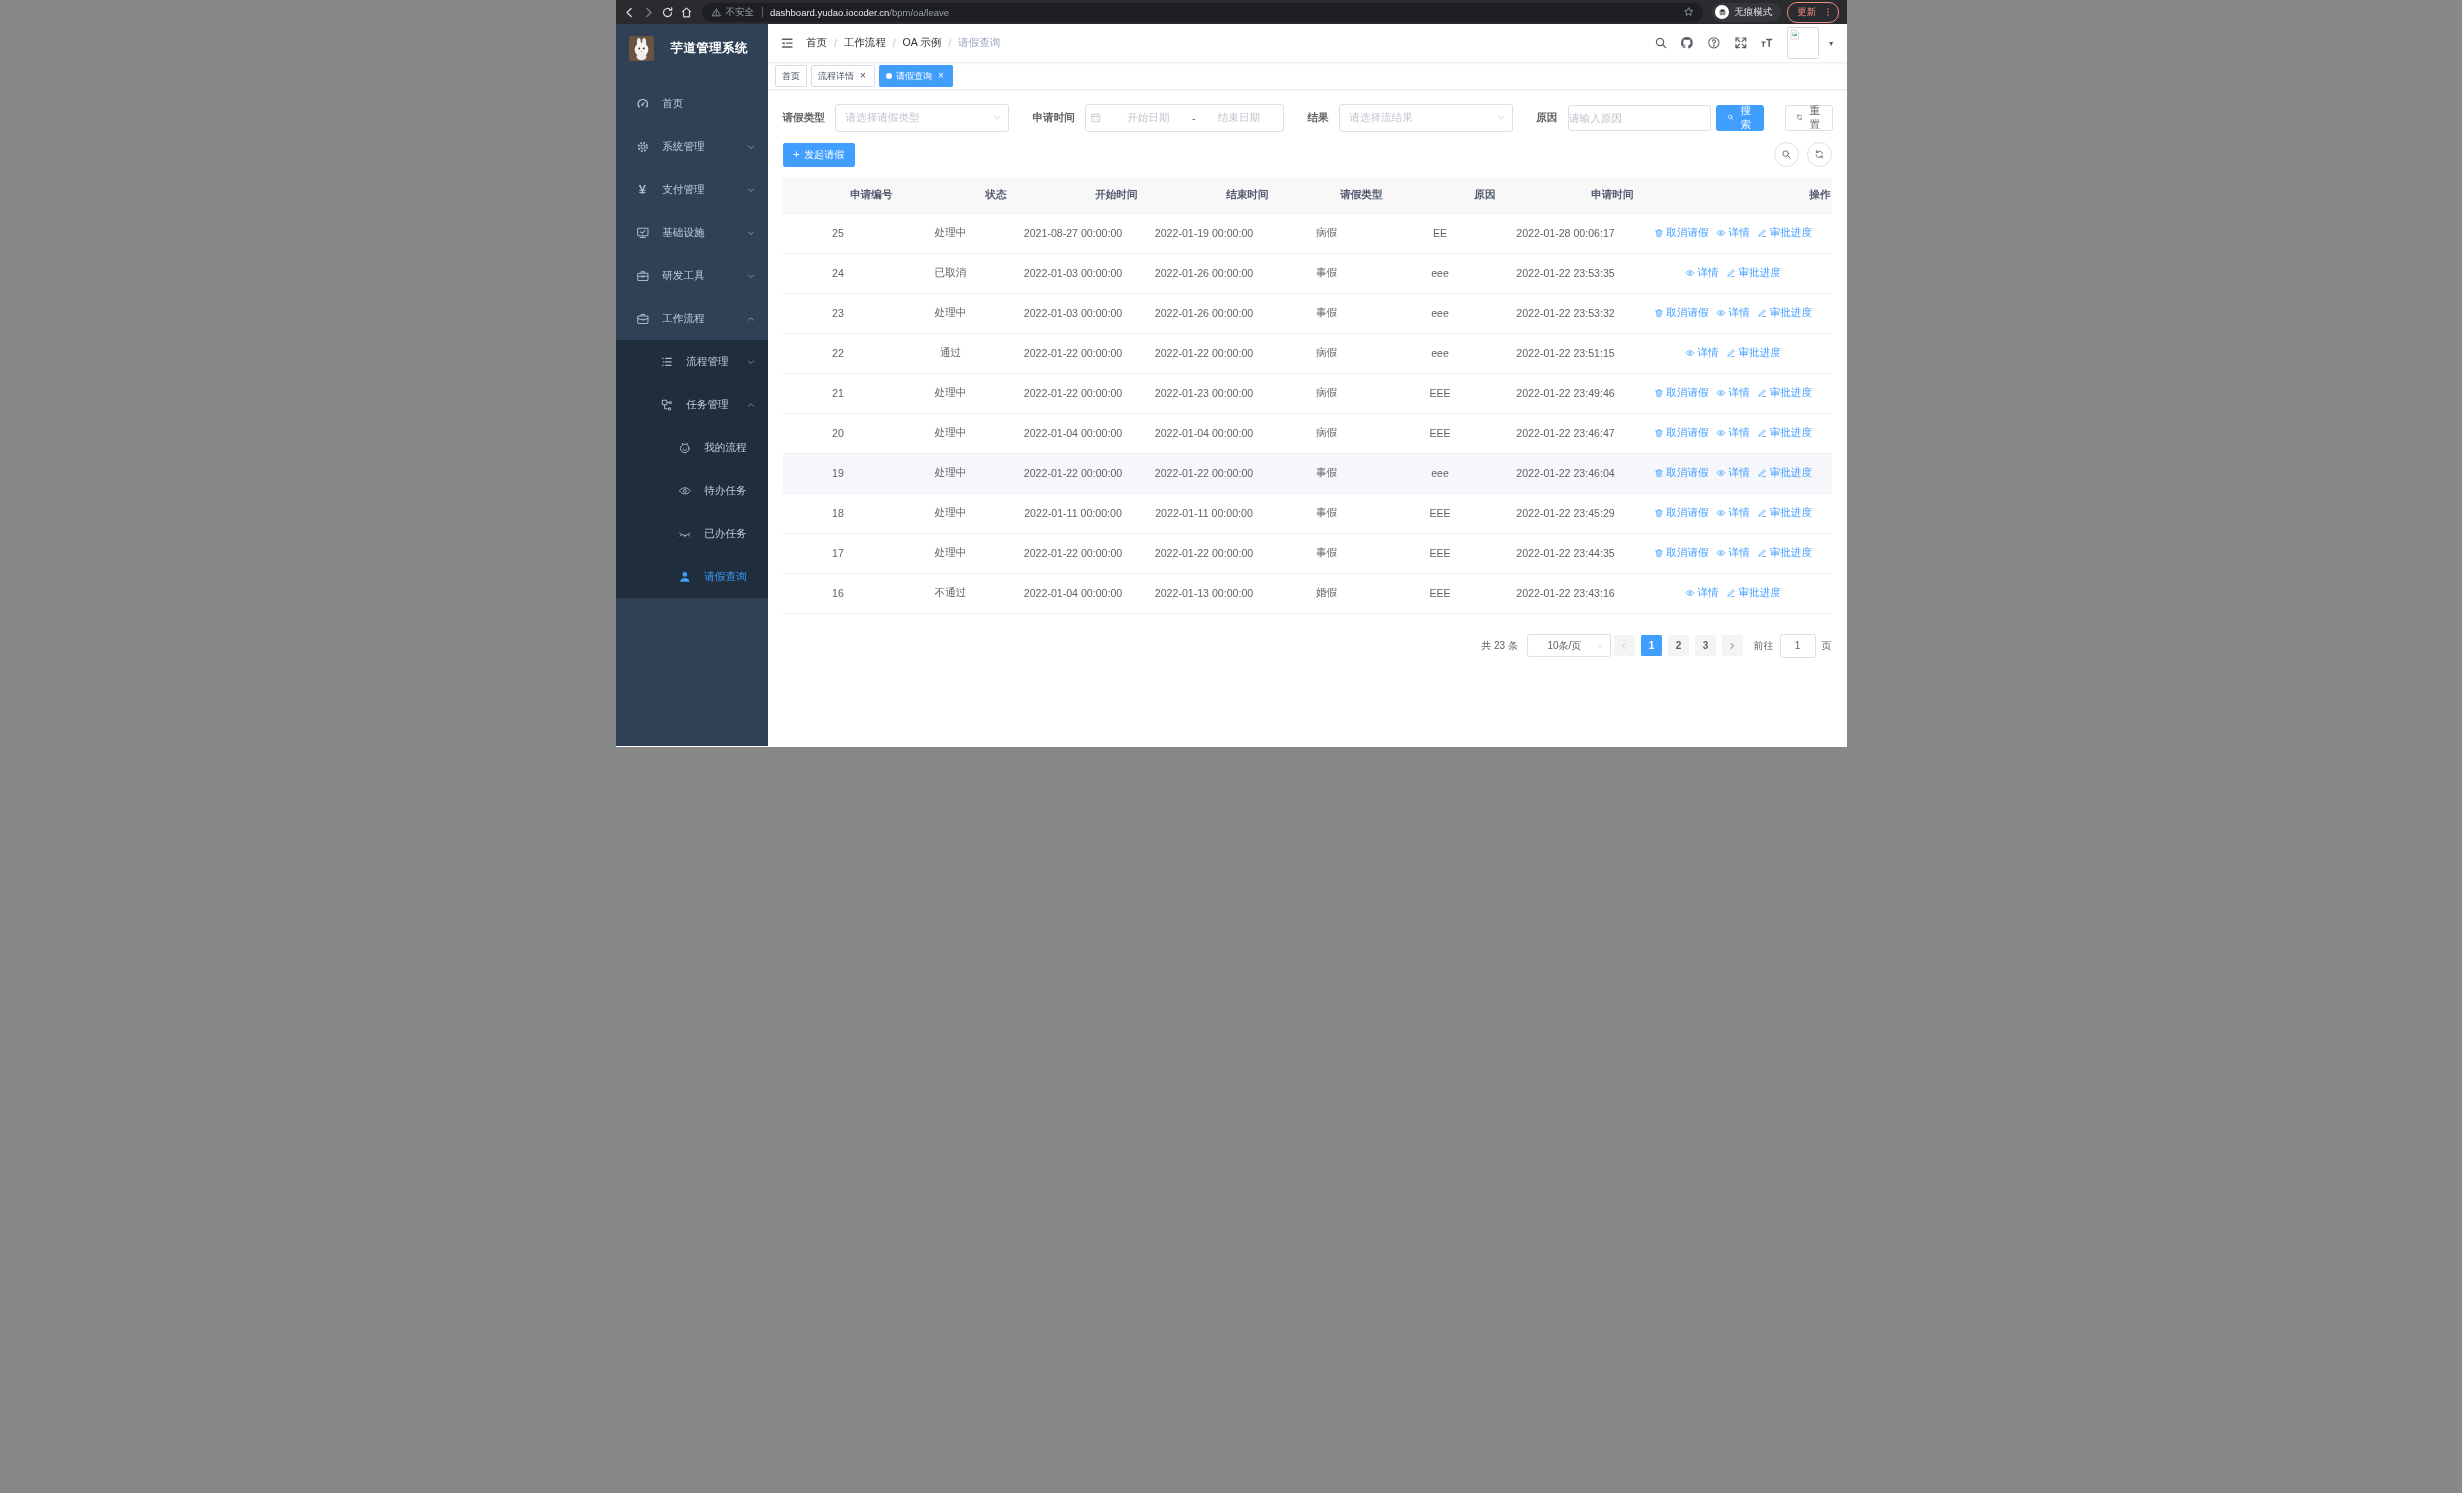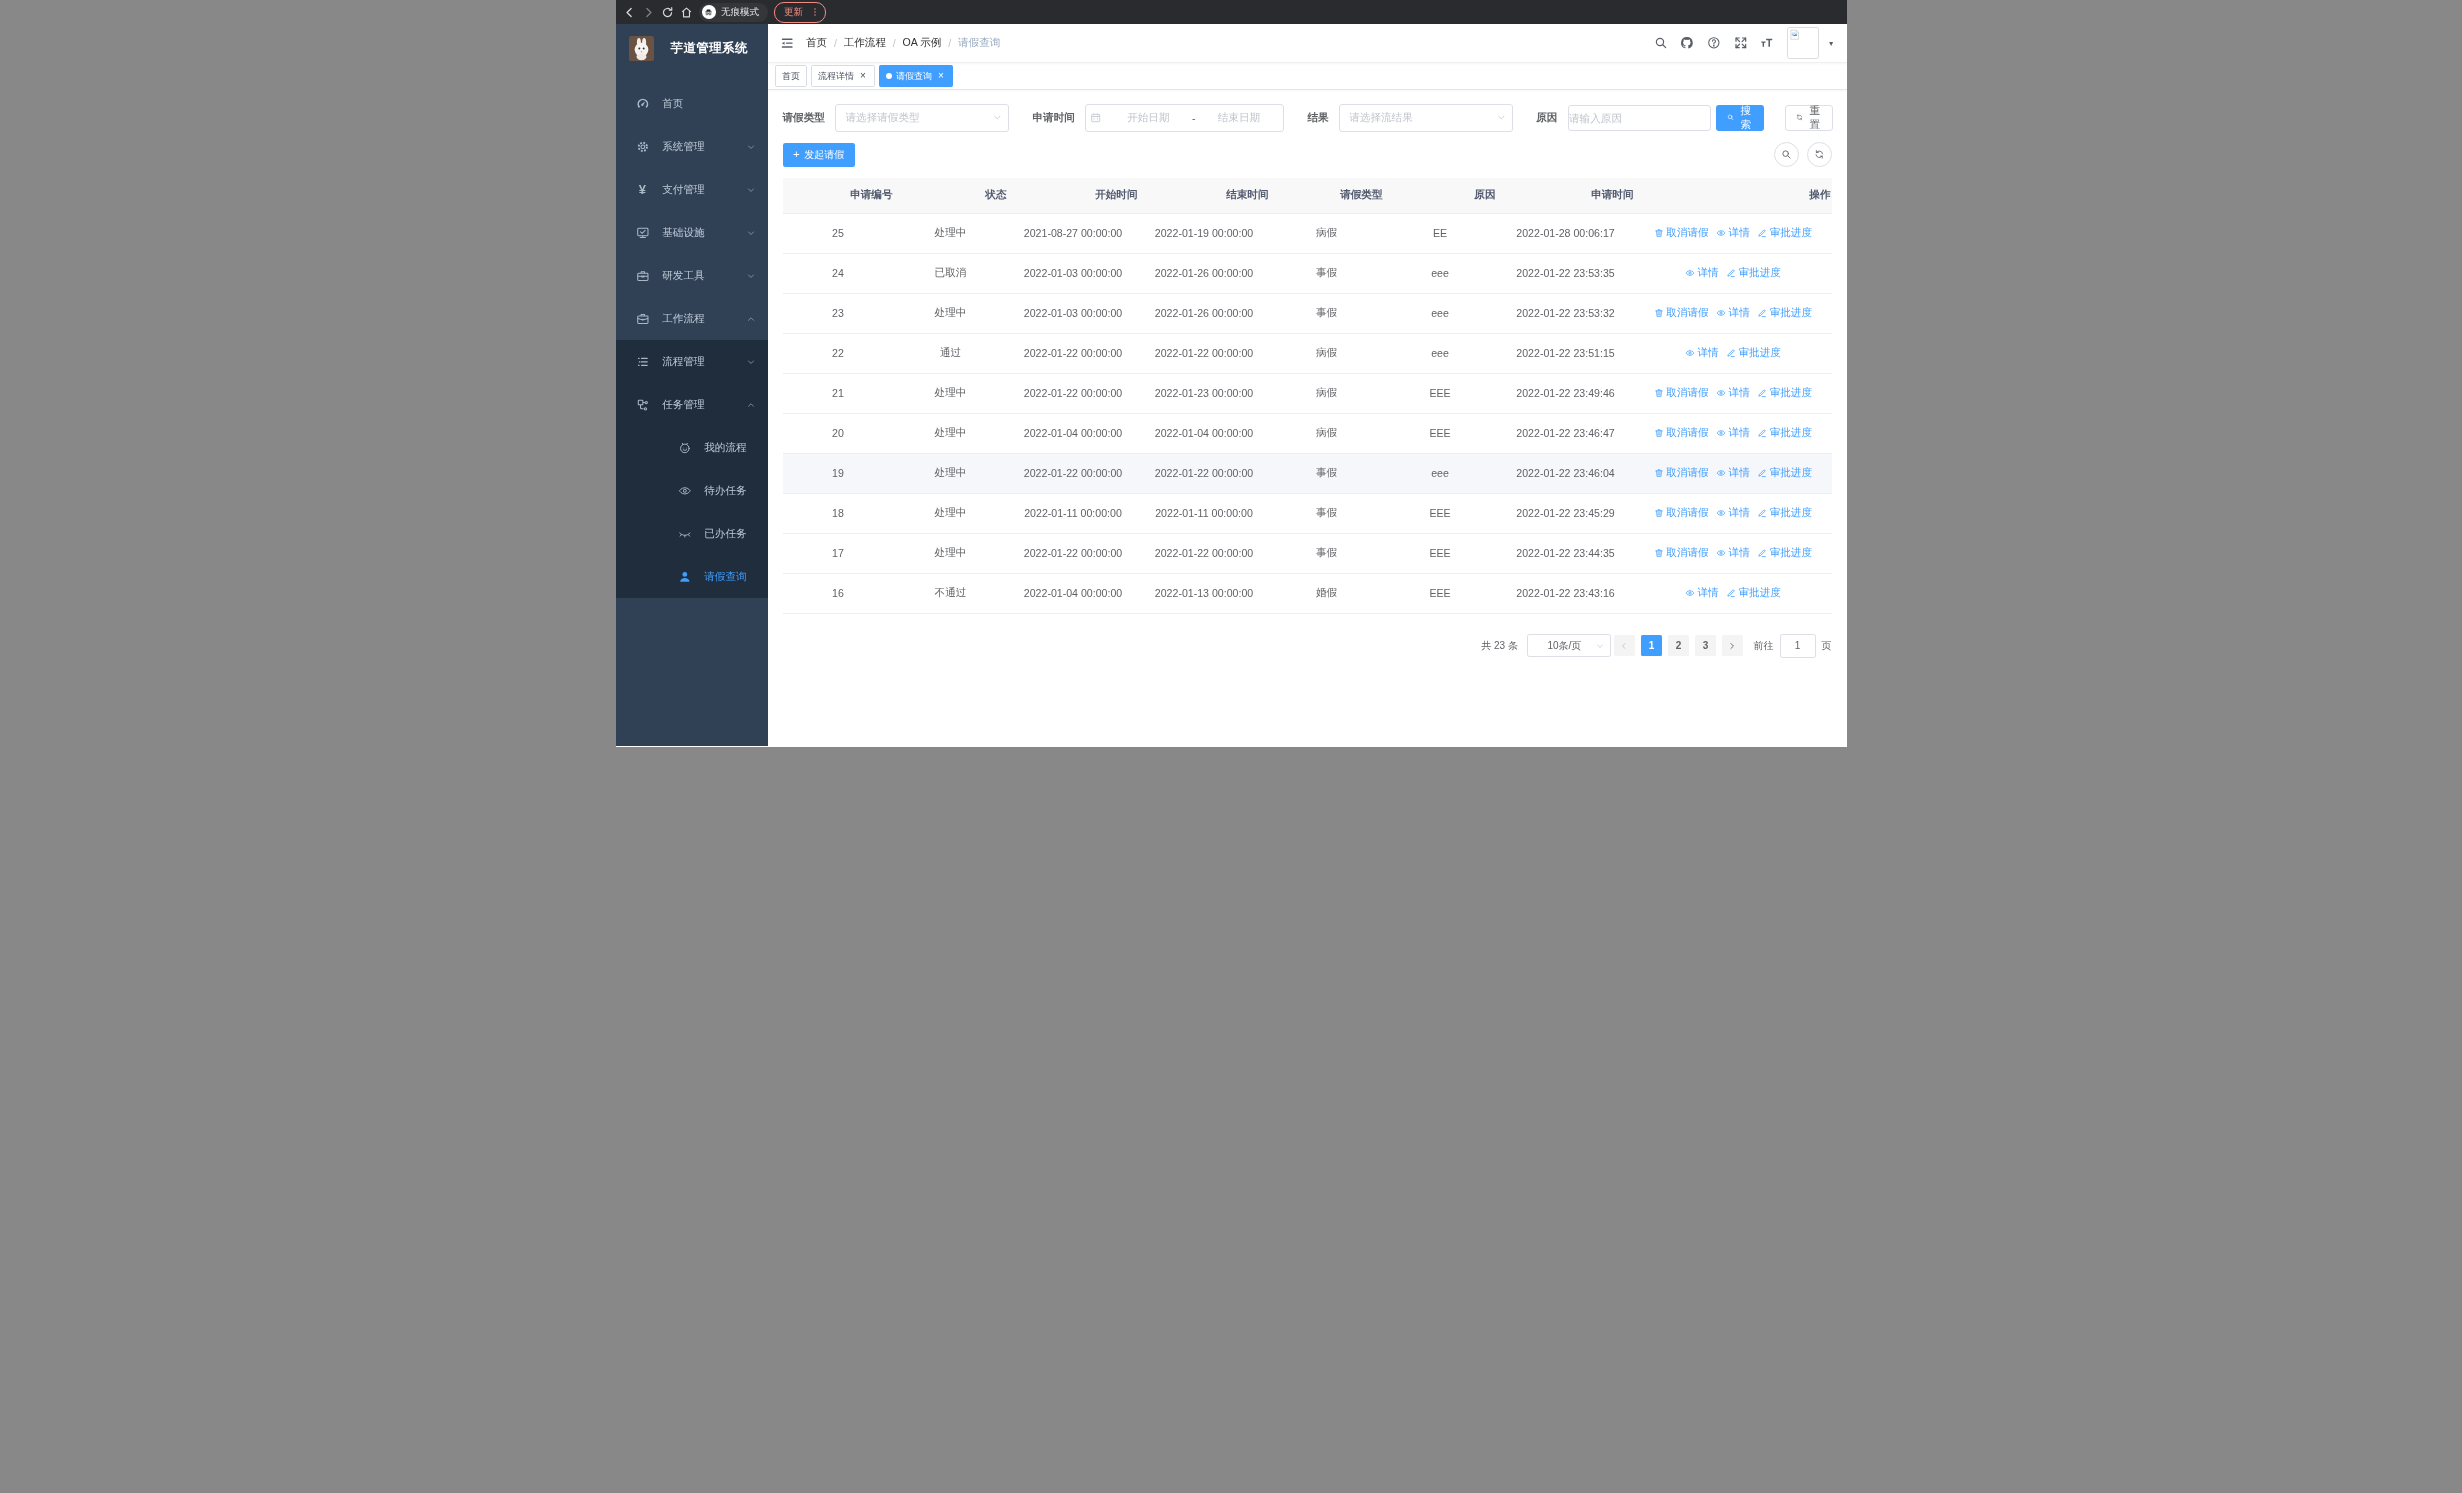--- a/index.html
+++ b/index.html
@@ -28,21 +28,21 @@
   
   .app{display:flex;height:722px}
   .sidebar{width:152px;background:#304156;flex:none;color:#bfcbd9;overflow:hidden}
   .logo{height:49px;display:flex;align-items:center;padding-left:13px;gap:17px}
   .logo-img{width:25px;height:25px;border-radius:2.3px;overflow:hidden;flex:none}
   .logo-title{color:#fff;font-size:12.5px;font-weight:700;letter-spacing:0.4px;white-space:nowrap}
   #menu{padding-top:9px}
   .menu-item{height:43px;display:flex;align-items:center;position:relative;cursor:pointer;font-size:10.6px;color:#bfcbd9;white-space:nowrap}
   .menu-item .mi-icon{width:13.7px;height:13.7px;margin-right:13px;color:#aab8c6;flex:none}
   .menu-item.lvl1{padding-left:20px}
-  .menu-item.lvl2{padding-left:20px}
+  .menu-item.lvl2{padding-left:44px}
   .menu-item.lvl3{padding-left:62px}
   .menu-item.dark{background:#1f2d3d}
   .menu-item.active,.menu-item.active .mi-icon{color:#409eff}
   .chev{position:absolute;right:11.4px;width:10px;height:10px;color:#97a8be}
   .yen-glyph{font-size:13px;font-weight:700;line-height:1}
 
   .main{flex:1;display:flex;flex-direction:column;min-width:0;background:#fff}
 
   
   .navbar{height:38px;display:flex;align-items:center;padding:0 12px;border-bottom:0.8px solid #f0f0f0;box-shadow:0 0.8px 3px rgba(0,21,41,.05);position:relative;z-index:2;background:#fff}
@@ -129,20 +129,37 @@
           <path d="M19.5 12a7.5 7.5 0 1 1-2.1-5.2"></path>
           <path d="M19.8 3v4.5h-4.5"></path>
         </svg>
       </span>
     <span class="bicon" data-icon="home-icon">
         <svg viewBox="0 0 24 24" fill="none" stroke="currentColor" stroke-width="2.1" stroke-linecap="round" stroke-linejoin="round">
           <path d="M4.5 10.5 12 4l7.5 6.5"></path>
           <path d="M6.5 9.5V20h11V9.5"></path>
         </svg>
       </span>
+    <div class="addr">
+      <span class="icn warn-i" data-icon="warning-icon">
+          <svg viewBox="0 0 24 24" fill="none" stroke="currentColor" stroke-width="1.9" stroke-linejoin="round">
+            <path d="M12 4 21.5 20h-19L12 4z"></path>
+            <path d="M12 10v4.4" stroke-linecap="round"></path>
+            <circle cx="12" cy="17.2" r="0.6" fill="currentColor"></circle>
+          </svg>
+        </span>
+      <span class="warn-t">不安全</span>
+      <span class="addr-div"></span>
+      <span class="url"><span>dashboard.yudao.iocoder.cn</span><span class="url-path">/bpm/oa/leave</span></span>
+      <span class="star" data-icon="star-icon">
+          <svg viewBox="0 0 24 24" fill="none" stroke="currentColor" stroke-width="1.8" stroke-linejoin="round">
+            <path d="m12 3.5 2.6 5.4 5.9.8-4.3 4.1 1 5.8L12 16.8l-5.2 2.8 1-5.8-4.3-4.1 5.9-.8z"></path>
+          </svg>
+        </span>
+    </div>
     <div class="incog">
       <span class="incog-c">
           <span class="icn" data-icon="incognito-icon">
             <svg viewBox="0 0 24 24" fill="currentColor">
               <path d="M6 9.2 7.6 4h8.8L18 9.2z"></path>
               <rect x="2.8" y="9.6" width="18.4" height="1.8" rx="0.9"></rect>
               <circle cx="8" cy="15.8" r="2.7" fill="none" stroke="currentColor" stroke-width="1.7"></circle>
               <circle cx="16" cy="15.8" r="2.7" fill="none" stroke="currentColor" stroke-width="1.7"></circle>
               <path d="M10.7 15.4c.9-.7 1.7-.7 2.6 0" fill="none" stroke="currentColor" stroke-width="1.5"></path>
             </svg>

